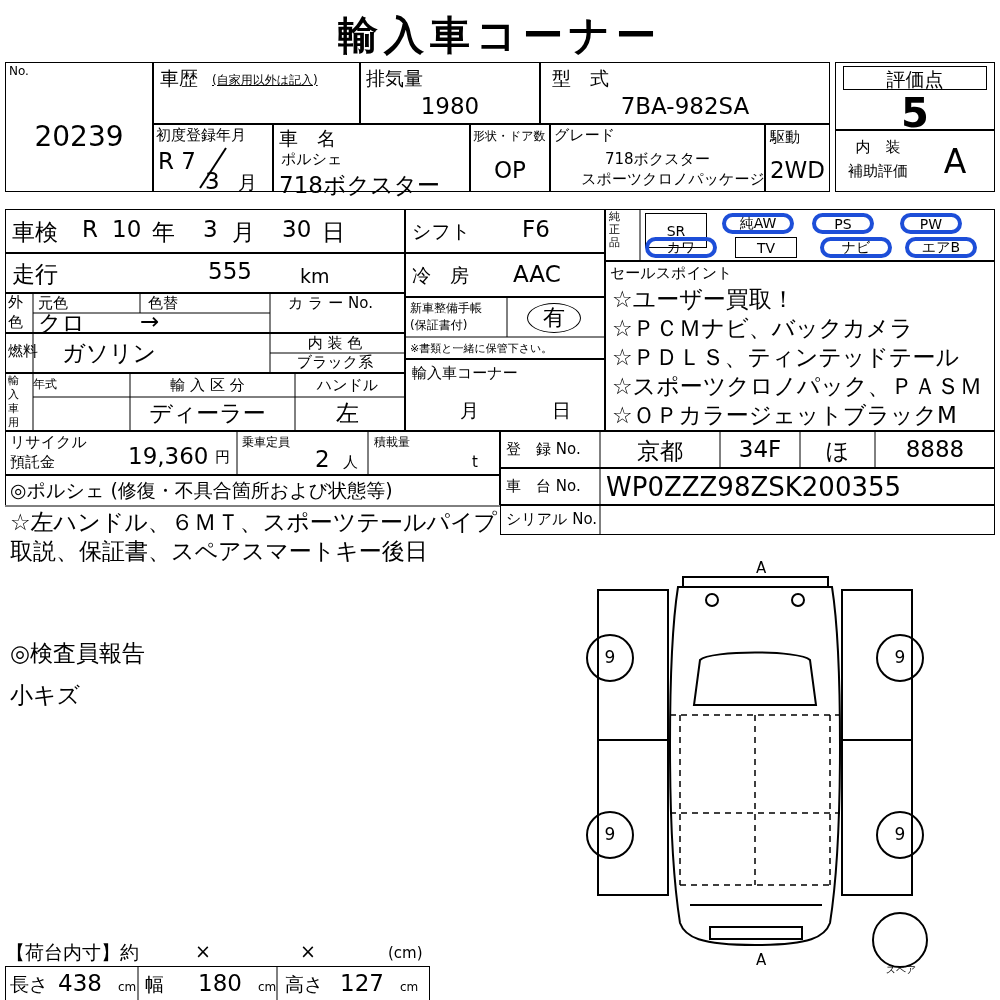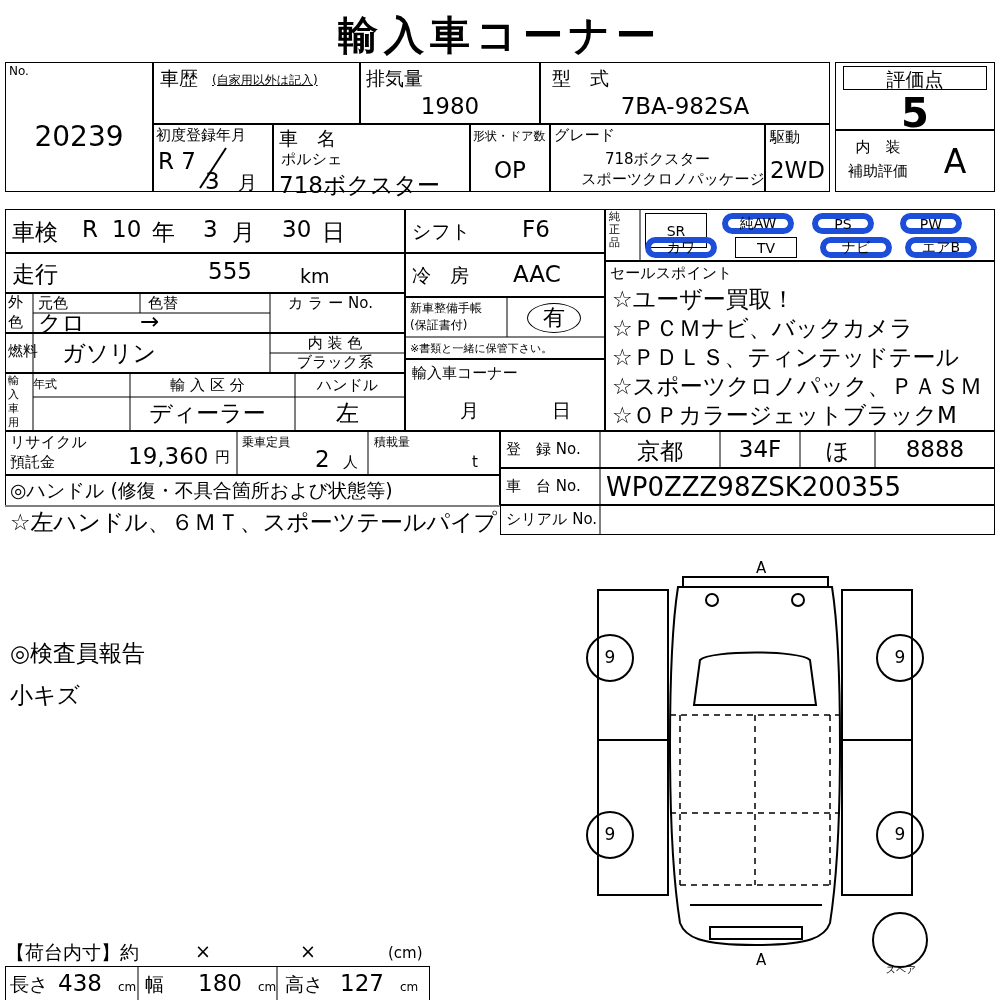--- a/index.html
+++ b/index.html
@@ -17,21 +17,21 @@
   .cjk { font-family:"DejaVu Sans", sans-serif; }
   .ttl { font-size:40px; font-weight:bold; letter-spacing:6px; }
   .lbl-s { font-size:12px; }
   .lbl-m { font-size:15px; }
   .lbl-l { font-size:19px; }
   .val-l { font-size:23px; }
   .val-xl { font-size:28px; }
   .ctr { text-align:center; }
   .ul { text-decoration:underline; }
   .round { border:1px solid #000; border-radius:50%; }
-  .pill { border:6px solid #1d4ed8; border-radius:14px; display:flex; align-items:center; justify-content:center; font-size:14px; }
+  .pill { border:4px solid #1d4ed8; border-radius:14px; display:flex; align-items:center; justify-content:center; font-size:14px; }
   .flat { border:1px solid #000; display:flex; align-items:center; justify-content:center; font-size:14px; }
   svg { display:block; }
 </style>
 </head>
 <body>
 
 <div class="sheet">
 
   <div class="t ttl cjk ctr" style="left:0; top:8px; width:1000px;">輸入車コーナー</div>
 
@@ -231,22 +231,23 @@
   <div class="t lbl-m cjk" style="left:506px; top:477px;">車　台 No.</div>
   <div class="t cjk" style="left:606px; top:472px; font-size:26px;">WP0ZZZ98ZSK200355</div>
 
   <div class="bx" style="left:500px; top:505px; width:495px; height:30px;"></div>
   <svg style="position:absolute; left:500px; top:505px;" width="495" height="30">
       <line x1="100" y1="0" x2="100" y2="30" stroke="#000"></line>
     </svg>
   <div class="t lbl-m cjk" style="left:506px; top:510px;">シリアル No.</div>
 
   <div class="bx" style="left:5px; top:475px; width:495px; height:30px; border-bottom:none;"></div>
-  <div class="t lbl-l cjk" style="left:10px; top:478px;">◎ハンドル (修復・不具合箇所および状態等)</div>
+  <div class="t lbl-l cjk" style="left:10px; top:478px;">◎ポルシェ (修復・不具合箇所および状態等)</div>
   <div class="t val-l cjk" style="left:10px; top:507px;">☆左ハンドル、６ＭＴ、スポーツテールパイプ</div>
+  <div class="t val-l cjk" style="left:10px; top:536px;">取説、保証書、スペアスマートキー後日</div>
   <svg style="position:absolute; left:5px; top:505px;" width="495" height="2">
       <line x1="0" y1="1" x2="495" y2="1" stroke="#000"></line>
     </svg>
   <svg style="position:absolute; left:5px; top:475px;" width="495" height="30"></svg>
 
   <div class="t val-l cjk" style="left:10px; top:638px;">◎検査員報告</div>
   <div class="t val-l cjk" style="left:10px; top:680px;">小キズ</div>
 
   <div style="position:absolute; left:560px; top:555px; width:420px; height:415px;">
     <svg width="420" height="415" viewBox="0 0 420 415">

